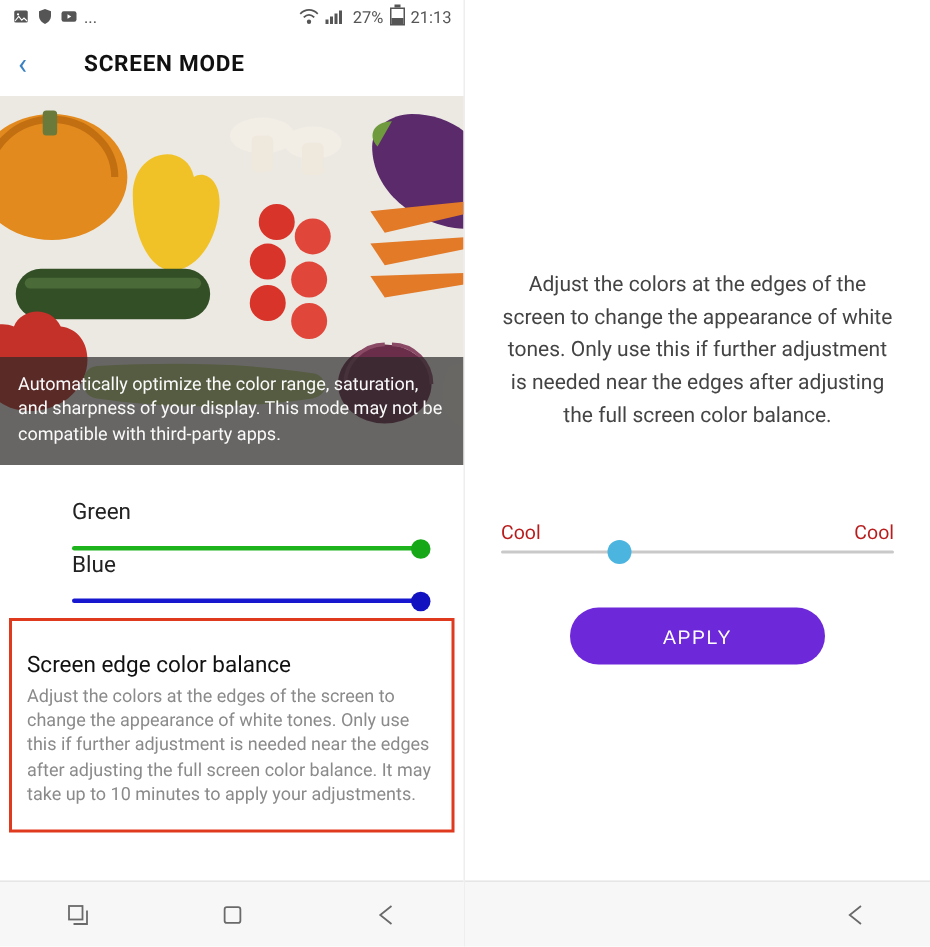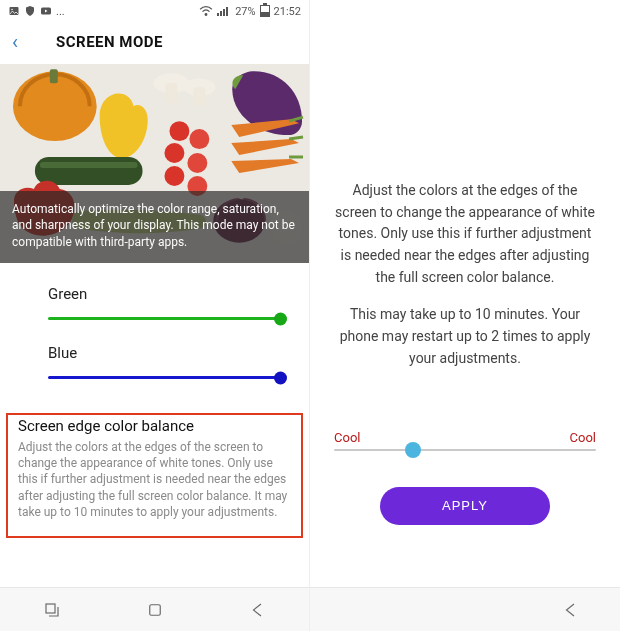--- a/index.html
+++ b/index.html
@@ -49,51 +49,51 @@
     padding: 10px 12px 12px;
     gap: 14px;
   }
   .back-chevron { color:#3b82c4; font-size:20px; line-height:1; }
   .header-title { font-size: 15px; font-weight: 700; letter-spacing: 0.5px; color:#111;margin-left:24px; }
 
   
   .hero {
     position: relative;
     width: 100%;
-    height: 199px;
+    height: 246px;
     background: #e8e6e2;
     overflow: hidden;
   }
   .hero svg { width:100%; height:100%; display:block; }
   .hero-overlay {
     position:absolute; left:0; right:0; bottom:0;
     background: rgba(40,40,40,0.68);
     color:#fafafa; font-size:12px; line-height:1.4;
     padding: 10px 12px 12px;
   }
 
   
   .sliders { padding: 22px 28px 0 48px; }
-  .slider-block { margin-bottom: 24px; }
+  .slider-block { }
   .slider-label { font-size:15px; color:#222; margin-bottom:14px; }
   .slider-track {
     position:relative; height:3px; border-radius:2px;
     background: var(--trk);
   }
   .slider-thumb {
     position:absolute; right:-6px; top:50%; transform:translateY(-50%);
     width:13px; height:13px; border-radius:50%;
     background: var(--thm);
   }
 
   
   .highlight-card {
     margin: 10px 6px 0 6px;
     border: 2px solid #e03a1e;
-    padding: 2px 10px 16px;
+    padding: 20px 10px 16px;
   }
   .highlight-title { font-size:15px; color:#111; margin-bottom:4px; }
   .highlight-body { font-size:12px; color:#8a8a8a; line-height:1.35; }
 
   
   .navbar {
     margin-top:auto;
     height: 44px;
     background:#f7f7f7;
     border-top:1px solid #e6e6e6;
@@ -163,21 +163,21 @@
           <circle cx="12" cy="16" r="1.5" fill="#555"></circle>
         </svg>
       <div class="sig">
           <span></span>
           <span></span>
           <span></span>
           <span></span>
         </div>
       <span>27%</span>
       <div class="batt"></div>
-      <span>21:52</span>
+      <span>21:13</span>
     </div>
   </div>
 
   <div class="header">
     <span class="back-chevron">‹</span>
     <span class="header-title">SCREEN MODE</span>
   </div>
 
   <div class="hero">
     <svg viewBox="0 0 310 205" preserveAspectRatio="xMidYMid slice">
@@ -255,21 +255,20 @@
     <svg class="nav-icon" viewBox="0 0 24 24">
         <path d="M16 4l-10 8 10 8"></path>
       </svg>
   </div>
 </div>
 
 <div class="phone">
   <div class="right-content">
     <div class="right-spacer-top"></div>
     <div class="desc-text">Adjust the colors at the edges of the screen to change the appearance of white tones. Only use this if further adjustment is needed near the edges after adjusting the full screen color balance.</div>
-    <div class="desc-text">This may take up to 10 minutes. Your phone may restart up to 2 times to apply your adjustments.</div>
 
     <div class="temp-slider-wrap">
       <div class="temp-labels">
         <span>Cool</span>
         <span>Cool</span>
       </div>
       <div class="temp-track">
         <div class="temp-thumb" style="left:30%"></div>
       </div>
     </div>

